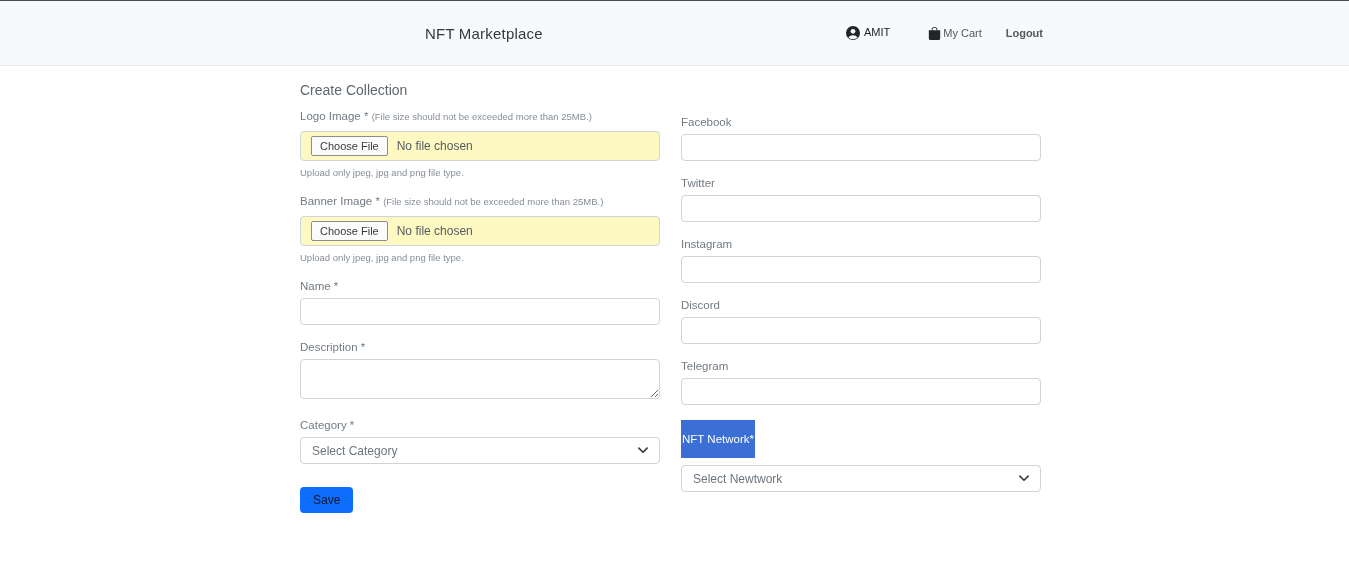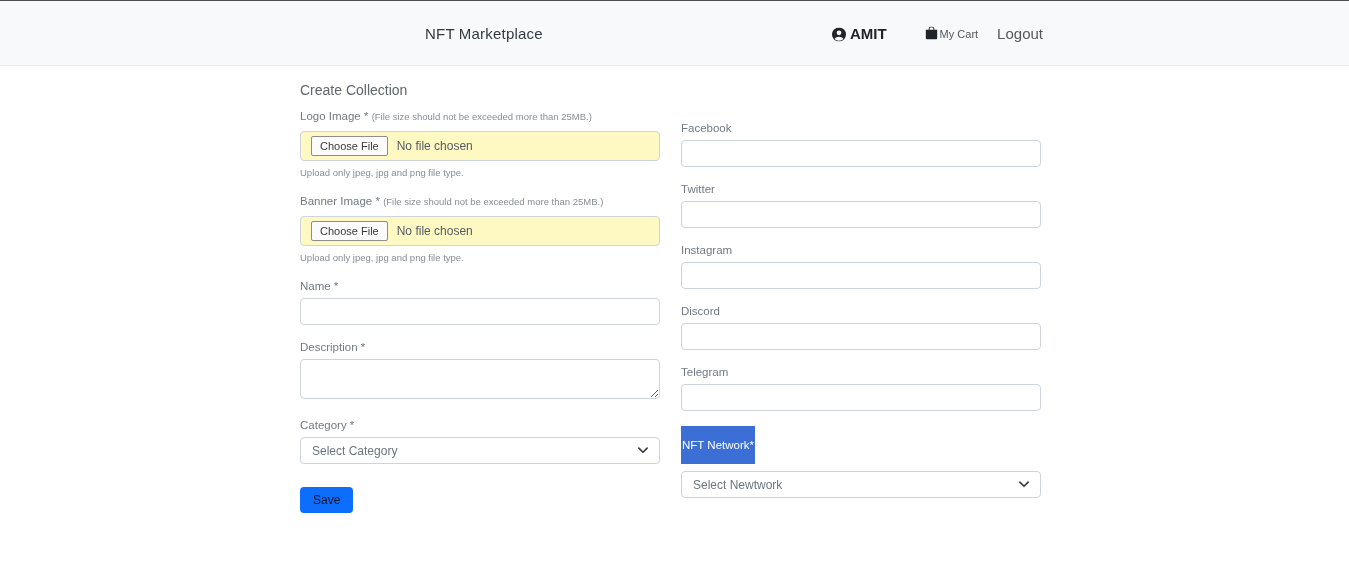--- a/index.html
+++ b/index.html
@@ -32,60 +32,61 @@
   .header-nav {
     position: absolute;
     right: 306px;
     top: 50%;
     transform: translateY(-50%);
     display: flex;
     align-items: center;
   }
   .nav-user {
     display: flex;
-    align-items: flex-end;
+    align-items: flex-start;
     gap: 4px;
-    font-size: 15px;
-    font-weight: bold;
+    font-size: 11px;
+    font-weight: normal;
     color: #212529;
     cursor: pointer;
   }
   .nav-cart {
     display: flex;
     align-items: center;
     gap: 2px;
     margin-left: 38px;
     font-size: 11px;
     color: #55595c;
     cursor: pointer;
   }
   .nav-logout {
-    margin-left: 19px;
-    font-size: 15px;
+    margin-left: 24px;
+    font-size: 11px;
     color: #55595c;
     cursor: pointer;
+    font-weight: bold;
   }
   .icon-svg { display: block; }
 
   
   .content {
     width: 741px;
     margin-left: 300px;
   }
   .page-title {
     margin-top: 16px;
     margin-bottom: 11px;
     font-size: 14px;
     font-weight: normal;
     color: #5f666d;
   }
   .form-row {
     display: flex;
     gap: 21px;
-    align-items: flex-end;
+    align-items: center;
   }
   .col { width: 360px; }
 
   .group { margin-bottom: 15px; }
   .group-file { margin-bottom: 16px; }
 
   .field-label {
     display: block;
     font-size: 11.5px;
     line-height: 14px;

